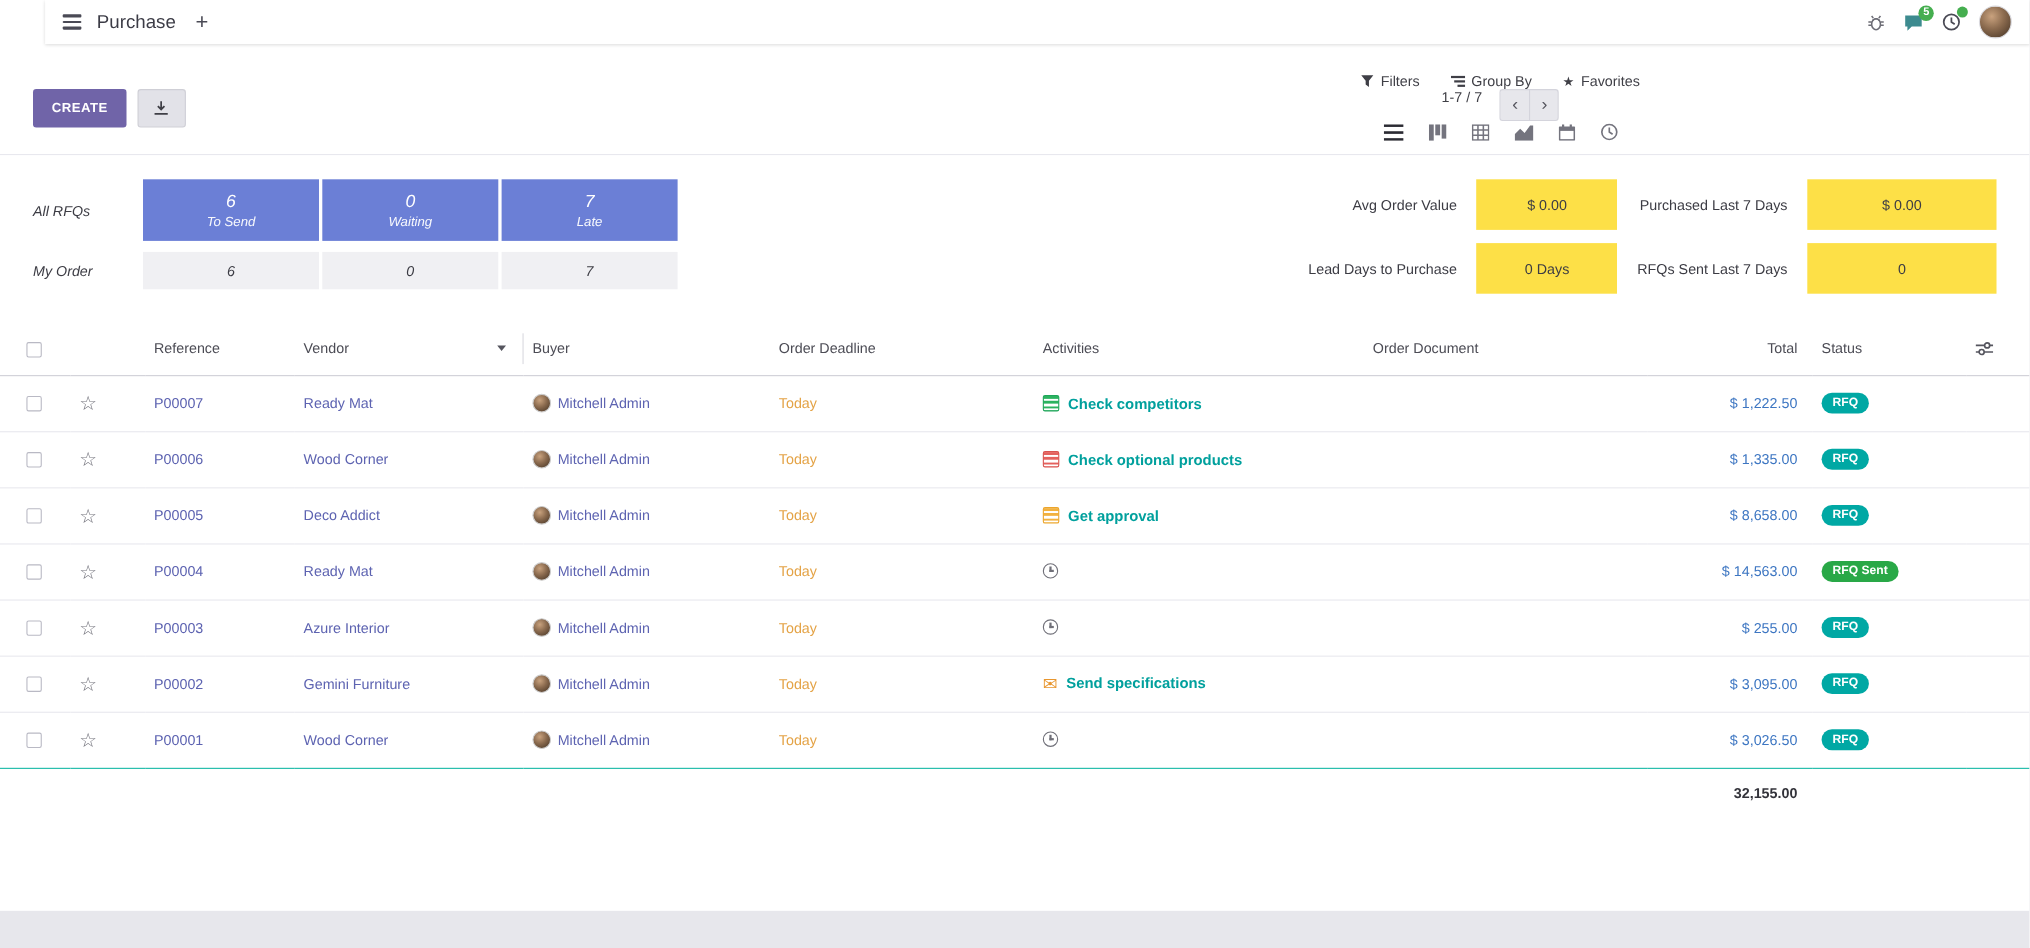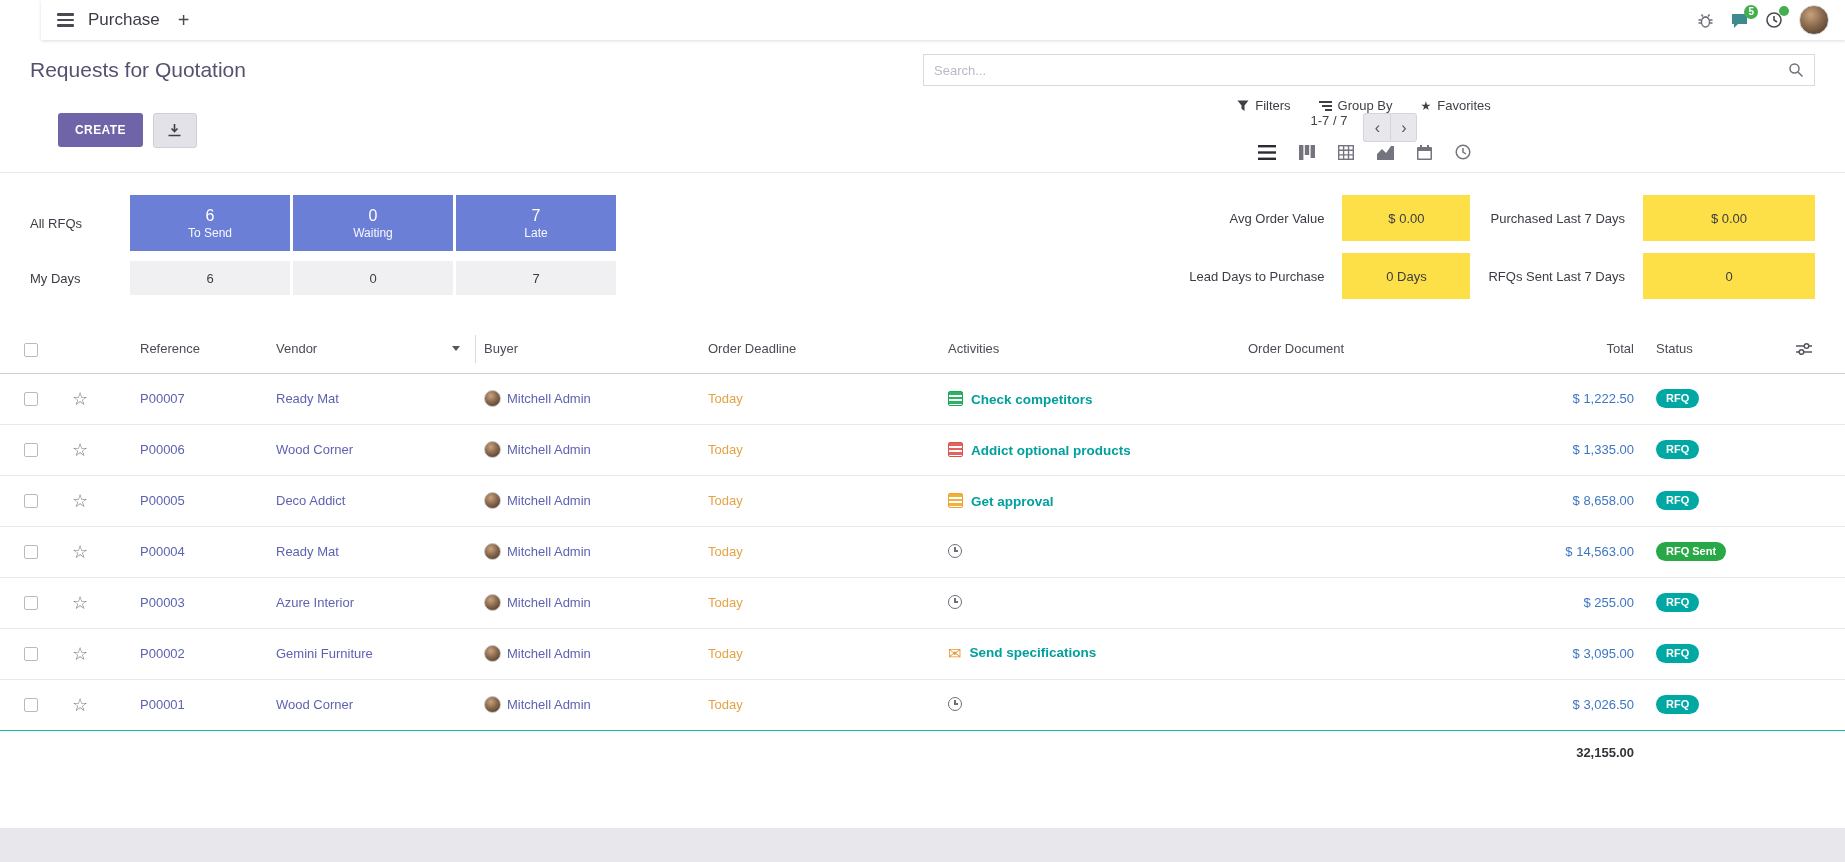--- a/index.html
+++ b/index.html
@@ -22,40 +22,40 @@
     background: radial-gradient(circle at 38% 32%, #c9a27e 0%, #8a6a4e 45%, #55402e 85%); border: 1px solid #d9d9de; }
 
   
   .control-panel { padding: 14px 30px 10px; }
   .cp-top { display: flex; align-items: center; justify-content: space-between; }
   .page-title { font-size: 21px; font-weight: 400; color: #55516f; }
   .searchbox { width: 892px; height: 32px; border: 1px solid #d9d9e2; background: #fff; display: flex; align-items: center; padding: 0 10px; }
   .searchbox input { flex: 1; border: none; outline: none; font-size: 13px; font-family: "Liberation Sans", sans-serif; color: #3f3f46; }
   .searchbox input::placeholder { color: #b9b9c8; }
   .cp-bottom { margin-top: 12px; display: flex; align-items: center; justify-content: space-between; }
-  .cp-left { display: flex; align-items: center; gap: 10px; margin-left: 28px; }
+  .cp-left { display: flex; gap: 10px; }
   .btn-create { background: #7064a8; color: #fff; border: none; font-size: 12px; font-weight: 700; letter-spacing: .4px; padding: 10px 17px; border-radius: 3px; cursor: pointer; font-family: "Liberation Sans", sans-serif; }
   .btn-import { width: 44px; height: 35px; background: #e2e2e8; border: 1px solid #cfcfd6; border-radius: 3px; display: inline-flex; align-items: center; justify-content: center; cursor: pointer; }
   .cp-right { width: 902px; display: flex; align-items: center; justify-content: space-between; flex-direction: column; }
   .filter-group { display: flex; align-items: center; gap: 28px; }
   .cp-tool { display: inline-flex; align-items: center; gap: 6px; font-size: 13px; color: #3f3f46; cursor: pointer; background: none; border: none; font-family: "Liberation Sans", sans-serif; }
   .fav-star { font-size: 12px; color: #3f3f46; }
   .pager-group { display: flex; gap: 16px; }
   .pager-text { font-size: 13px; color: #3f3f46; }
   .pager-btns { display: flex; }
   .pager-btn { width: 27px; height: 29px; background: #e7e7ec; border: 1px solid #d4d4dc; color: #55555e; font-size: 16px; display: inline-flex; align-items: center; justify-content: center; cursor: pointer; }
   .pager-btn.prev { border-right: none; border-radius: 3px 0 0 3px; }
   .pager-btn.next { border-radius: 0 3px 3px 0; }
   .view-switcher { display: flex; align-items: center; gap: 19px; }
   .view-btn { background: none; border: none; cursor: pointer; display: inline-flex; padding: 2px; }
   .divider { border-bottom: 1px solid #e8e8ee; }
 
   
   .dashboard { display: flex; align-items: flex-start; padding: 22px 30px 26px; }
-  .dash-left { display: flex; }
+  .dash-left { display: flex; font-style: italic; }
   .dash-labels { width: 100px; display: flex; flex-direction: column; gap: 10px; }
   .dash-label { font-size: 13px; color: #3c3c44; display: flex; align-items: center; }
   .dash-label.all { height: 56px; }
   .dash-label.my { height: 34px; }
   .dash-cards { display: flex; flex-direction: column; gap: 10px; }
   .cards-row { display: flex; gap: 3px; }
   .card-blue { width: 160px; height: 56px; background: #6b7fd6; color: #fff; display: flex; flex-direction: column; align-items: center; justify-content: center; cursor: pointer; }
   .card-value { font-size: 16px; line-height: 1.25; }
   .card-label { font-size: 12px; opacity: .95; }
   .card-gray { width: 160px; height: 34px; background: #f0f0f3; color: #3c3c44; font-size: 13px; display: flex; align-items: center; justify-content: center; cursor: pointer; }
@@ -137,32 +137,20 @@
             <circle cx="9" cy="9" r="7" fill="none" stroke="#4a4a55" stroke-width="1.6"></circle>
             <path d="M9 5 v4 l3 2" fill="none" stroke="#4a4a55" stroke-width="1.6"></path>
           </svg>
         <span class="nav-dot"></span>
       </span>
       <span class="nav-avatar"></span>
     </div>
   </nav>
 
   <div class="control-panel">
-    <div class="cp-top">
-      <h1 class="page-title">Requests for Quotation</h1>
-      <div class="searchbox">
-        <input type="text" placeholder="Search..." style="">
-        <span>
-          <svg width="16" height="16" viewBox="0 0 16 16">
-              <circle cx="6.5" cy="6.5" r="4.5" fill="none" stroke="#6f6f7a" stroke-width="1.5"></circle>
-              <path d="M10 10 L14.5 14.5" stroke="#6f6f7a" stroke-width="1.5"></path>
-            </svg>
-        </span>
-      </div>
-    </div>
     <div class="cp-bottom">
       <div class="cp-left">
         <button class="btn-create">CREATE</button>
         <button class="btn-import">
           <span>
             <svg width="15" height="14" viewBox="0 0 15 14">
                 <path d="M7.5 1 v7 M4.5 5.5 L7.5 8.5 L10.5 5.5 M1.5 12.5 h12" fill="none" stroke="#3f3f46" stroke-width="1.6"></path>
               </svg>
           </span>
         </button>
@@ -253,21 +241,21 @@
       </div>
     </div>
   </div>
 
   <div class="divider"></div>
 
   <div class="dashboard">
     <div class="dash-left">
       <div class="dash-labels">
         <div class="dash-label all">All RFQs</div>
-        <div class="dash-label my">My Days</div>
+        <div class="dash-label my">My Order</div>
       </div>
       <div class="dash-cards">
         <div class="cards-row">
 
             <div class="card-blue">
               <div class="card-value">6</div>
               <div class="card-label">To Send</div>
             </div>
 
             <div class="card-blue">
@@ -360,21 +348,21 @@
           <td></td>
         </tr>
 
         <tr>
           <td class="td-cb"><input type="checkbox" style=""></td>
           <td><span class="star">☆</span></td>
           <td><a class="link">P00006</a></td>
           <td><a class="link">Wood Corner</a></td>
           <td><span class="avatar-sm"></span><a class="link">Mitchell Admin</a></td>
           <td><span class="deadline">Today</span></td>
-          <td><span class="act-icon act-list-red"></span><a class="act-link">Addict optional products</a></td>
+          <td><span class="act-icon act-list-red"></span><a class="act-link">Check optional products</a></td>
           <td><span></span></td>
           <td class="right"><span class="total-amt">$ 1,335.00</span></td>
           <td><span class="badge st-rfq">RFQ</span></td>
           <td></td>
         </tr>
 
         <tr>
           <td class="td-cb"><input type="checkbox" style=""></td>
           <td><span class="star">☆</span></td>
           <td><a class="link">P00005</a></td>

